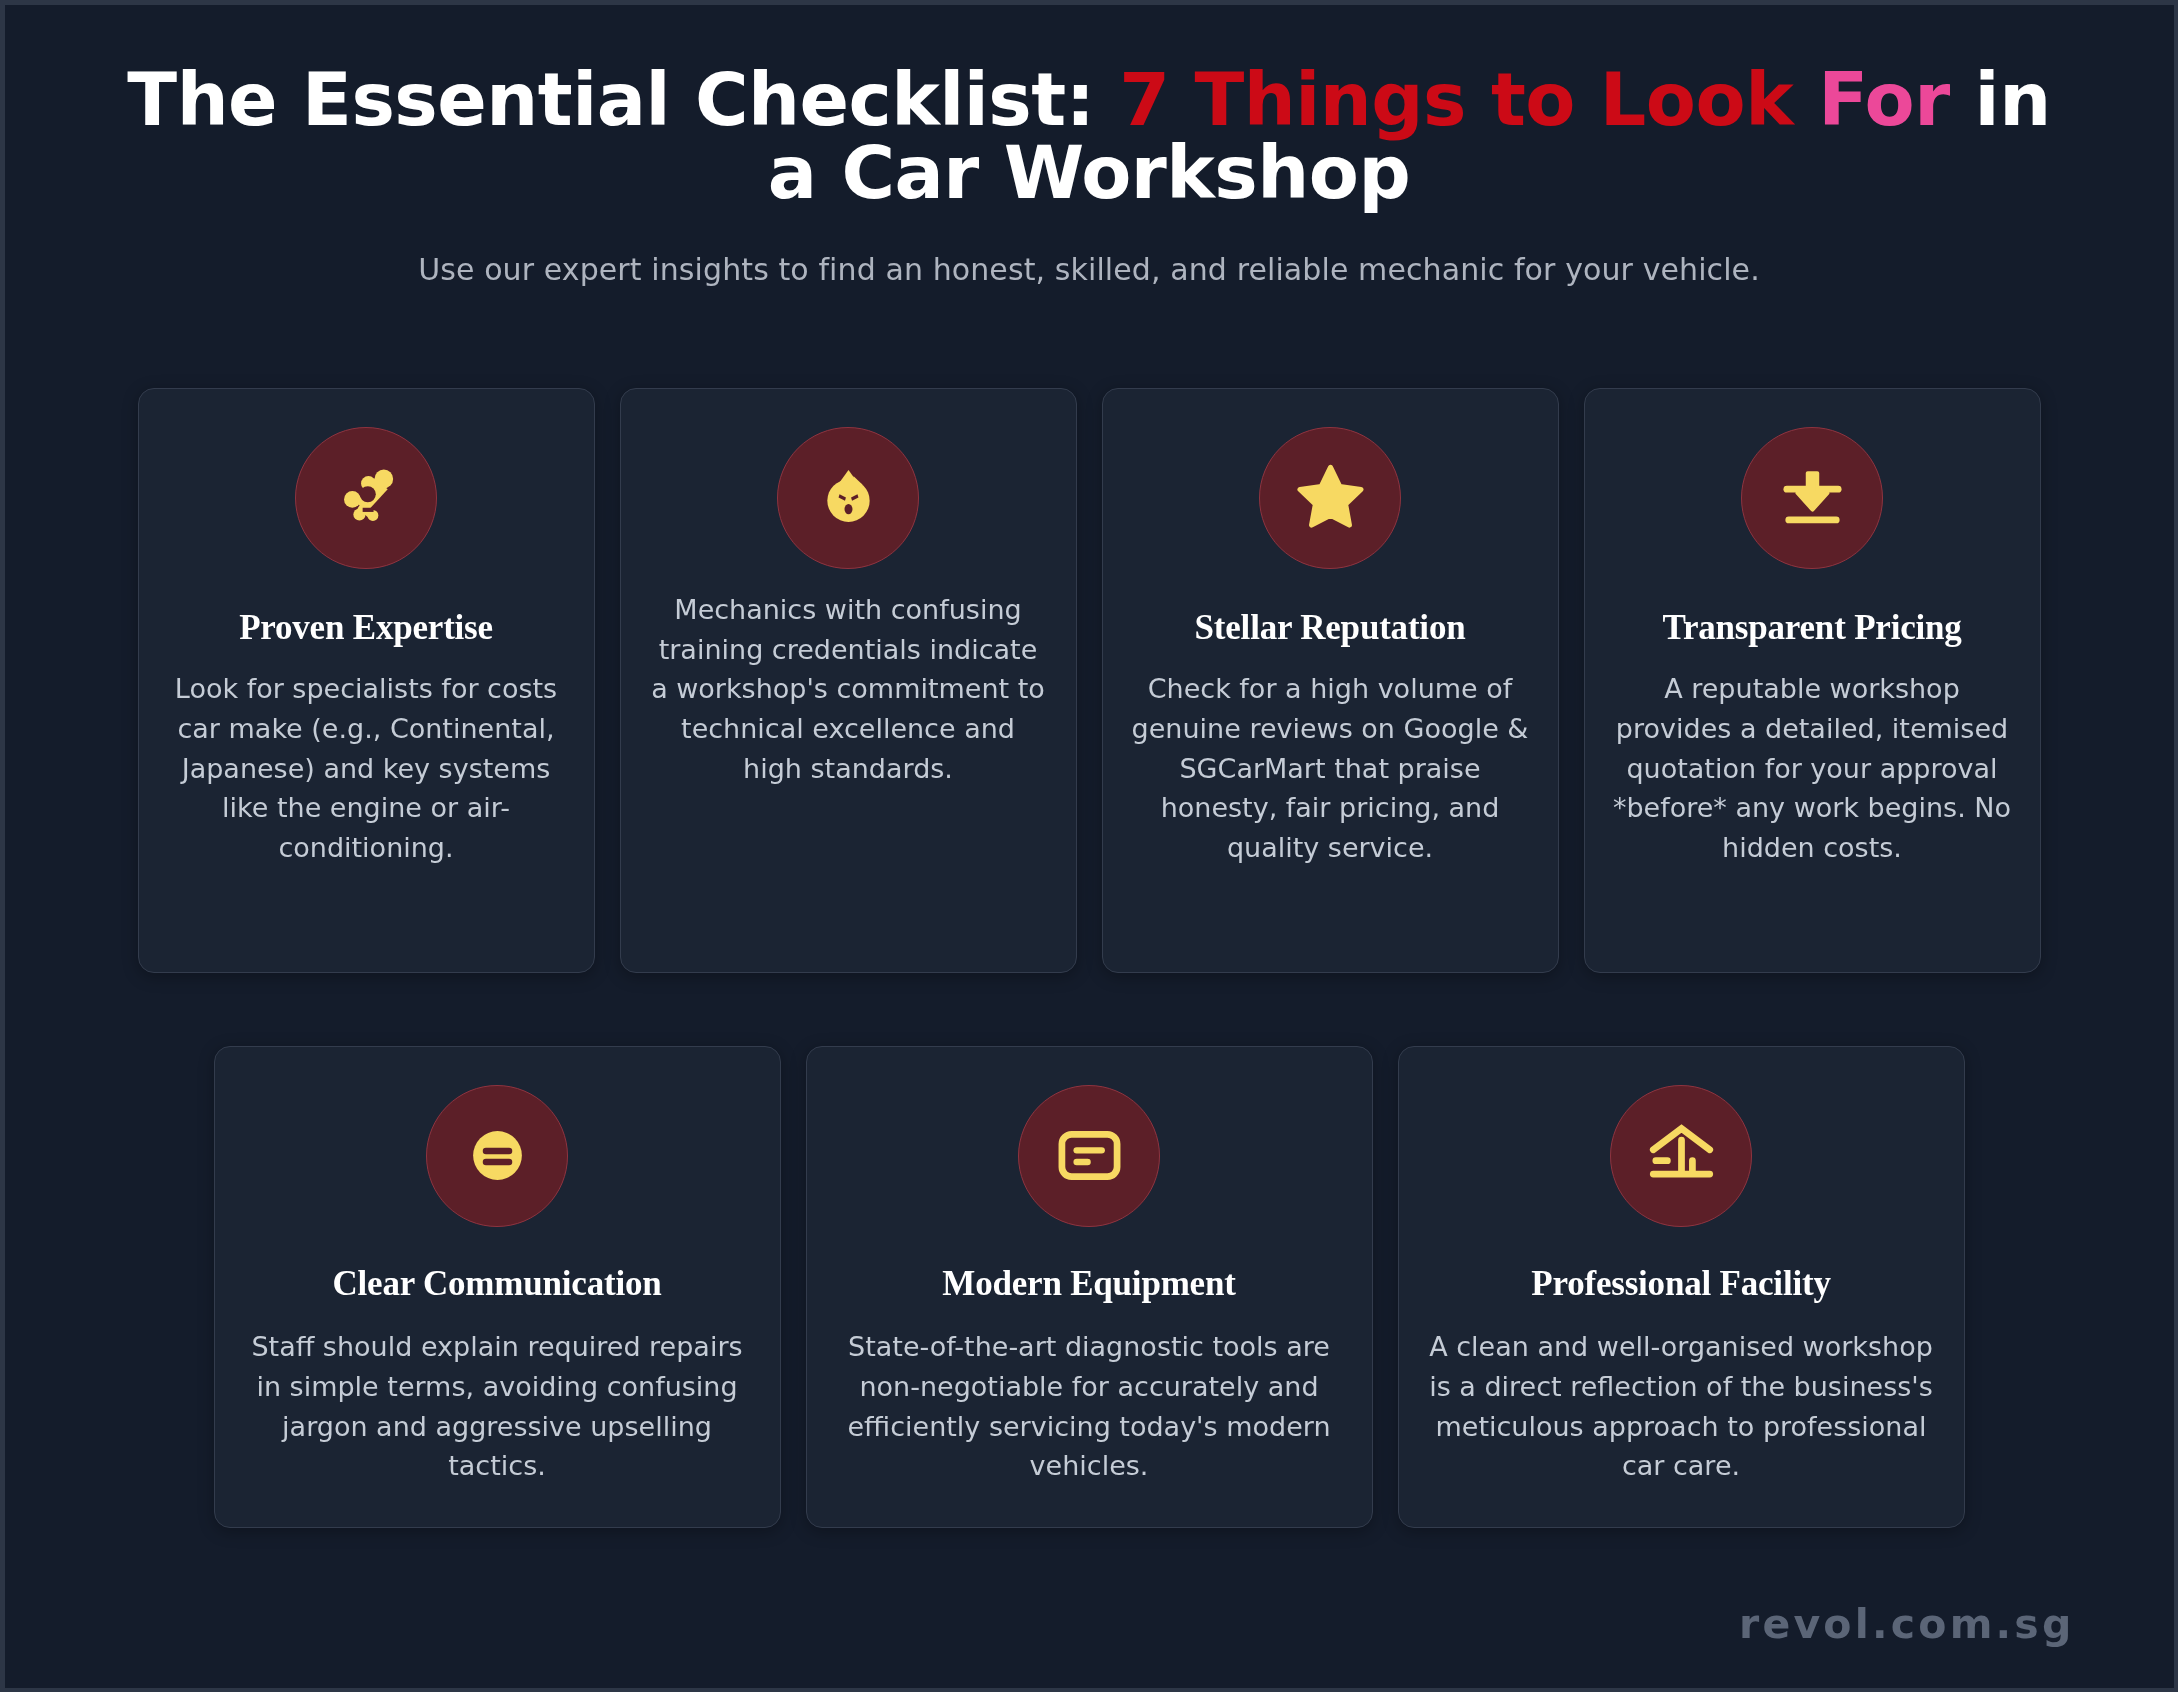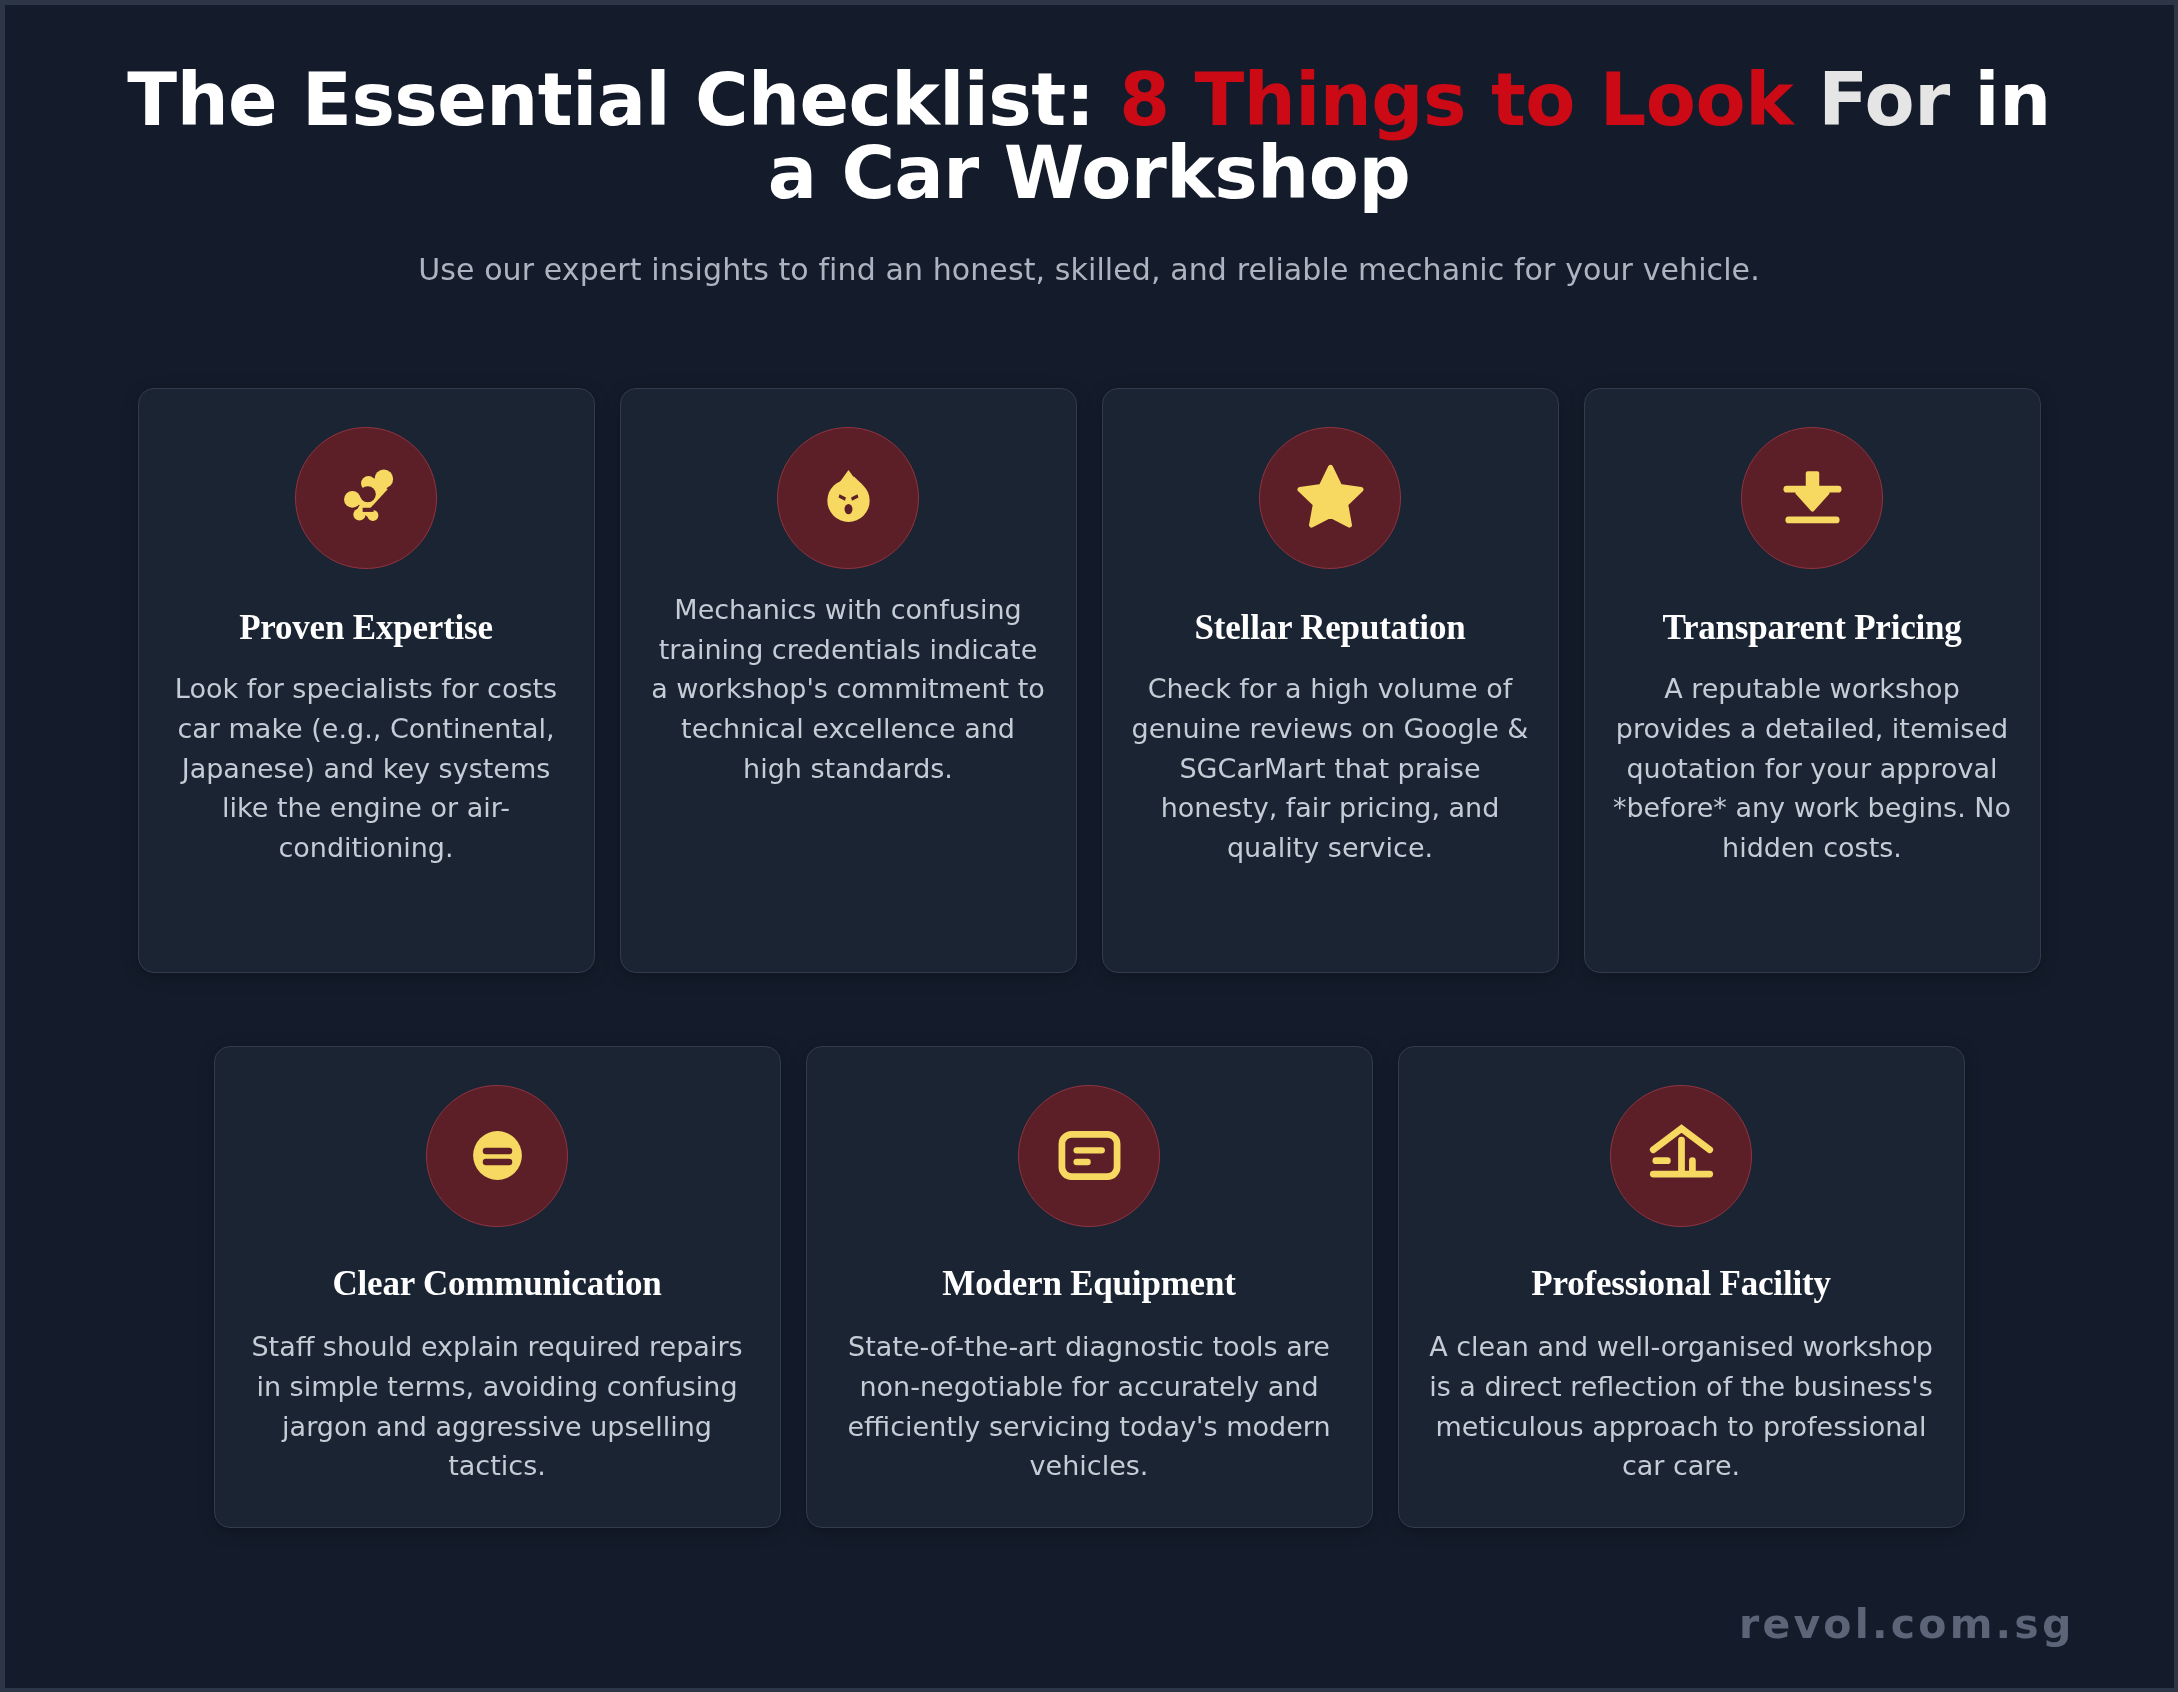--- a/index.html
+++ b/index.html
@@ -24,21 +24,21 @@
 
   .title {
     font-size: 73px;
     font-weight: 700;
     line-height: 1.0;
     color: #ffffff;
     text-align: center;
     letter-spacing: -0.5px;
   }
   .title .accent-a { color: #cc0a16; }
-  .title .accent-b { color: #e5e5e5; }
+  .title .accent-b { color: #ec4899; }
 
   .subtitle {
     margin-top: 43px;
     font-size: 30px;
     font-weight: 400;
     color: #aeb4bf;
     text-align: center;
     letter-spacing: 0.1px;
   }
 
@@ -109,21 +109,21 @@
     color: #5b6577;
     letter-spacing: 3.2px;
   }
 </style>
 </head>
 <body>
 
 <div id="page">
 
   <div class="header">
-    <h1 class="title"><span>The Essential Checklist: </span><span class="accent-a">8 Things to Look</span>
+    <h1 class="title"><span>The Essential Checklist: </span><span class="accent-a">7 Things to Look</span>
       <span class="accent-b">For</span><span> in a Car Workshop</span></h1>
     <p class="subtitle">Use our expert insights to find an honest, skilled, and reliable mechanic for your vehicle.</p>
   </div>
 
   <div class="grid grid-top">
 
     <div class="card">
       <div class="icon-circle">
         <svg width="77" height="77" viewBox="0 0 24 24">
           <g fill="#f7d962">

